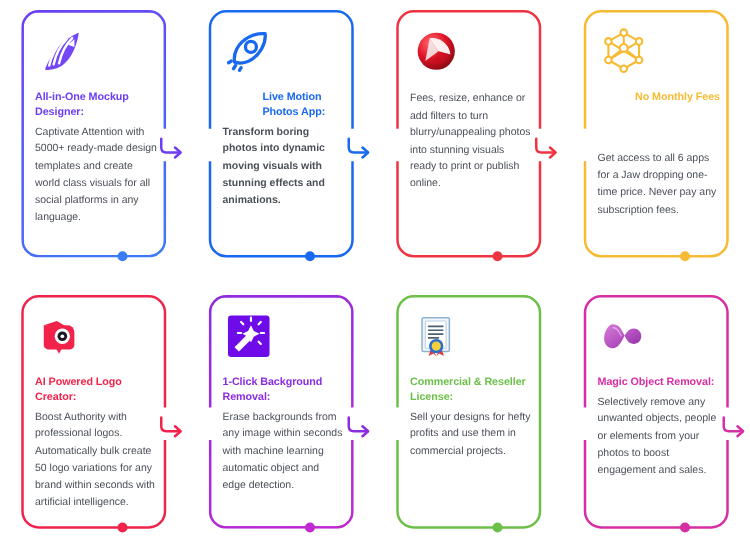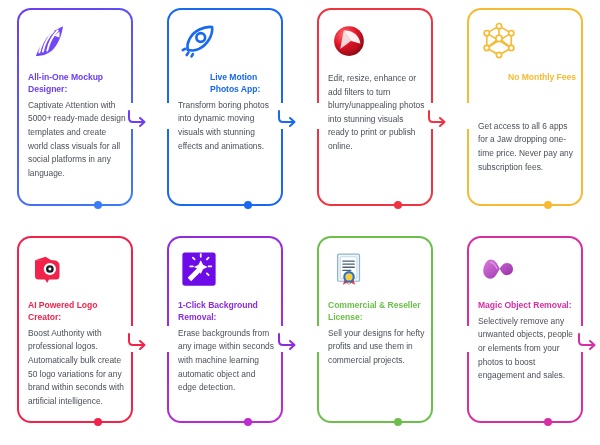--- a/index.html
+++ b/index.html
@@ -149,21 +149,21 @@
           <div class="icon">
             <svg viewBox="0 0 48 48" fill="none" stroke="#1868f0" stroke-width="3" stroke-linecap="round" stroke-linejoin="round">
               <path d="M39 8 C30 7 18 12 13 22 C10 28 11 34 11 34 C11 34 18 36 24 33 C34 28 40 17 39 8 Z"></path>
               <circle cx="26" cy="20" r="5"></circle>
               <path d="M12 37 l-2 3"></path>
               <path d="M17 39 l-1.5 2.5"></path>
               <path d="M8 33 l-2.5 1.5"></path>
             </svg>
           </div>
           <p class="title" style="color: rgb(24, 104, 240); margin-left: 32px;">Live Motion Photos App:</p>
-          <p class="desc" style="color: rgb(74, 79, 88);">Transform boring photos into dynamic moving visuals with stunning effects and animations.</p>
+          <p class="desc" style="color: rgb(74, 79, 88); font-weight: bold;">Transform boring photos into dynamic moving visuals with stunning effects and animations.</p>
         </div>
       </div>
       <div class="card">
         <div class="frame" style="border-color: rgb(239, 51, 64);">
           <span class="gap-right"></span>
           <span class="gap-left"></span>
           <span class="enddot" style="background: rgb(239, 51, 64);"></span>
         </div>
         <div class="arrow">
           <svg viewBox="0 0 26 26" width="26" height="26" fill="none" stroke="#ef3340" stroke-width="2" stroke-linecap="round" stroke-linejoin="round">
@@ -180,21 +180,21 @@
                   <stop offset="55%" stop-color="#e01326"></stop>
                   <stop offset="100%" stop-color="#8d0b14"></stop>
                 </radialGradient>
               </defs>
               <circle cx="24" cy="24" r="17" fill="url(#pg)"></circle>
               <path d="M18 12 C28 11 36 18 37 27 L26 24 Z" fill="#ffffff" opacity="0.92"></path>
               <path d="M18 12 L26 24 L14 33 Z" fill="#f3f3f3" opacity="0.85"></path>
               <path d="M26 24 L37 27 C34 34 26 38 19 35 Z" fill="#c60f1d" opacity="0.55"></path>
             </svg>
           </div>
-          <p class="desc" style="color: rgb(74, 79, 88);">Edit, resize, enhance or add filters to turn blurry/unappealing photos into stunning visuals ready to print or publish online.</p>
+          <p class="desc" style="color: rgb(74, 79, 88);">Fees, resize, enhance or add filters to turn blurry/unappealing photos into stunning visuals ready to print or publish online.</p>
         </div>
       </div>
       <div class="card no-out">
         <div class="frame" style="border-color: rgb(246, 187, 50);">
           <span class="gap-left"></span>
           <span class="enddot" style="background: rgb(246, 187, 50);"></span>
         </div>
         <div class="content">
           <div class="icon">
             <svg viewBox="0 0 48 48" fill="none" stroke="#f6bb32" stroke-width="1.9" stroke-linejoin="round">

